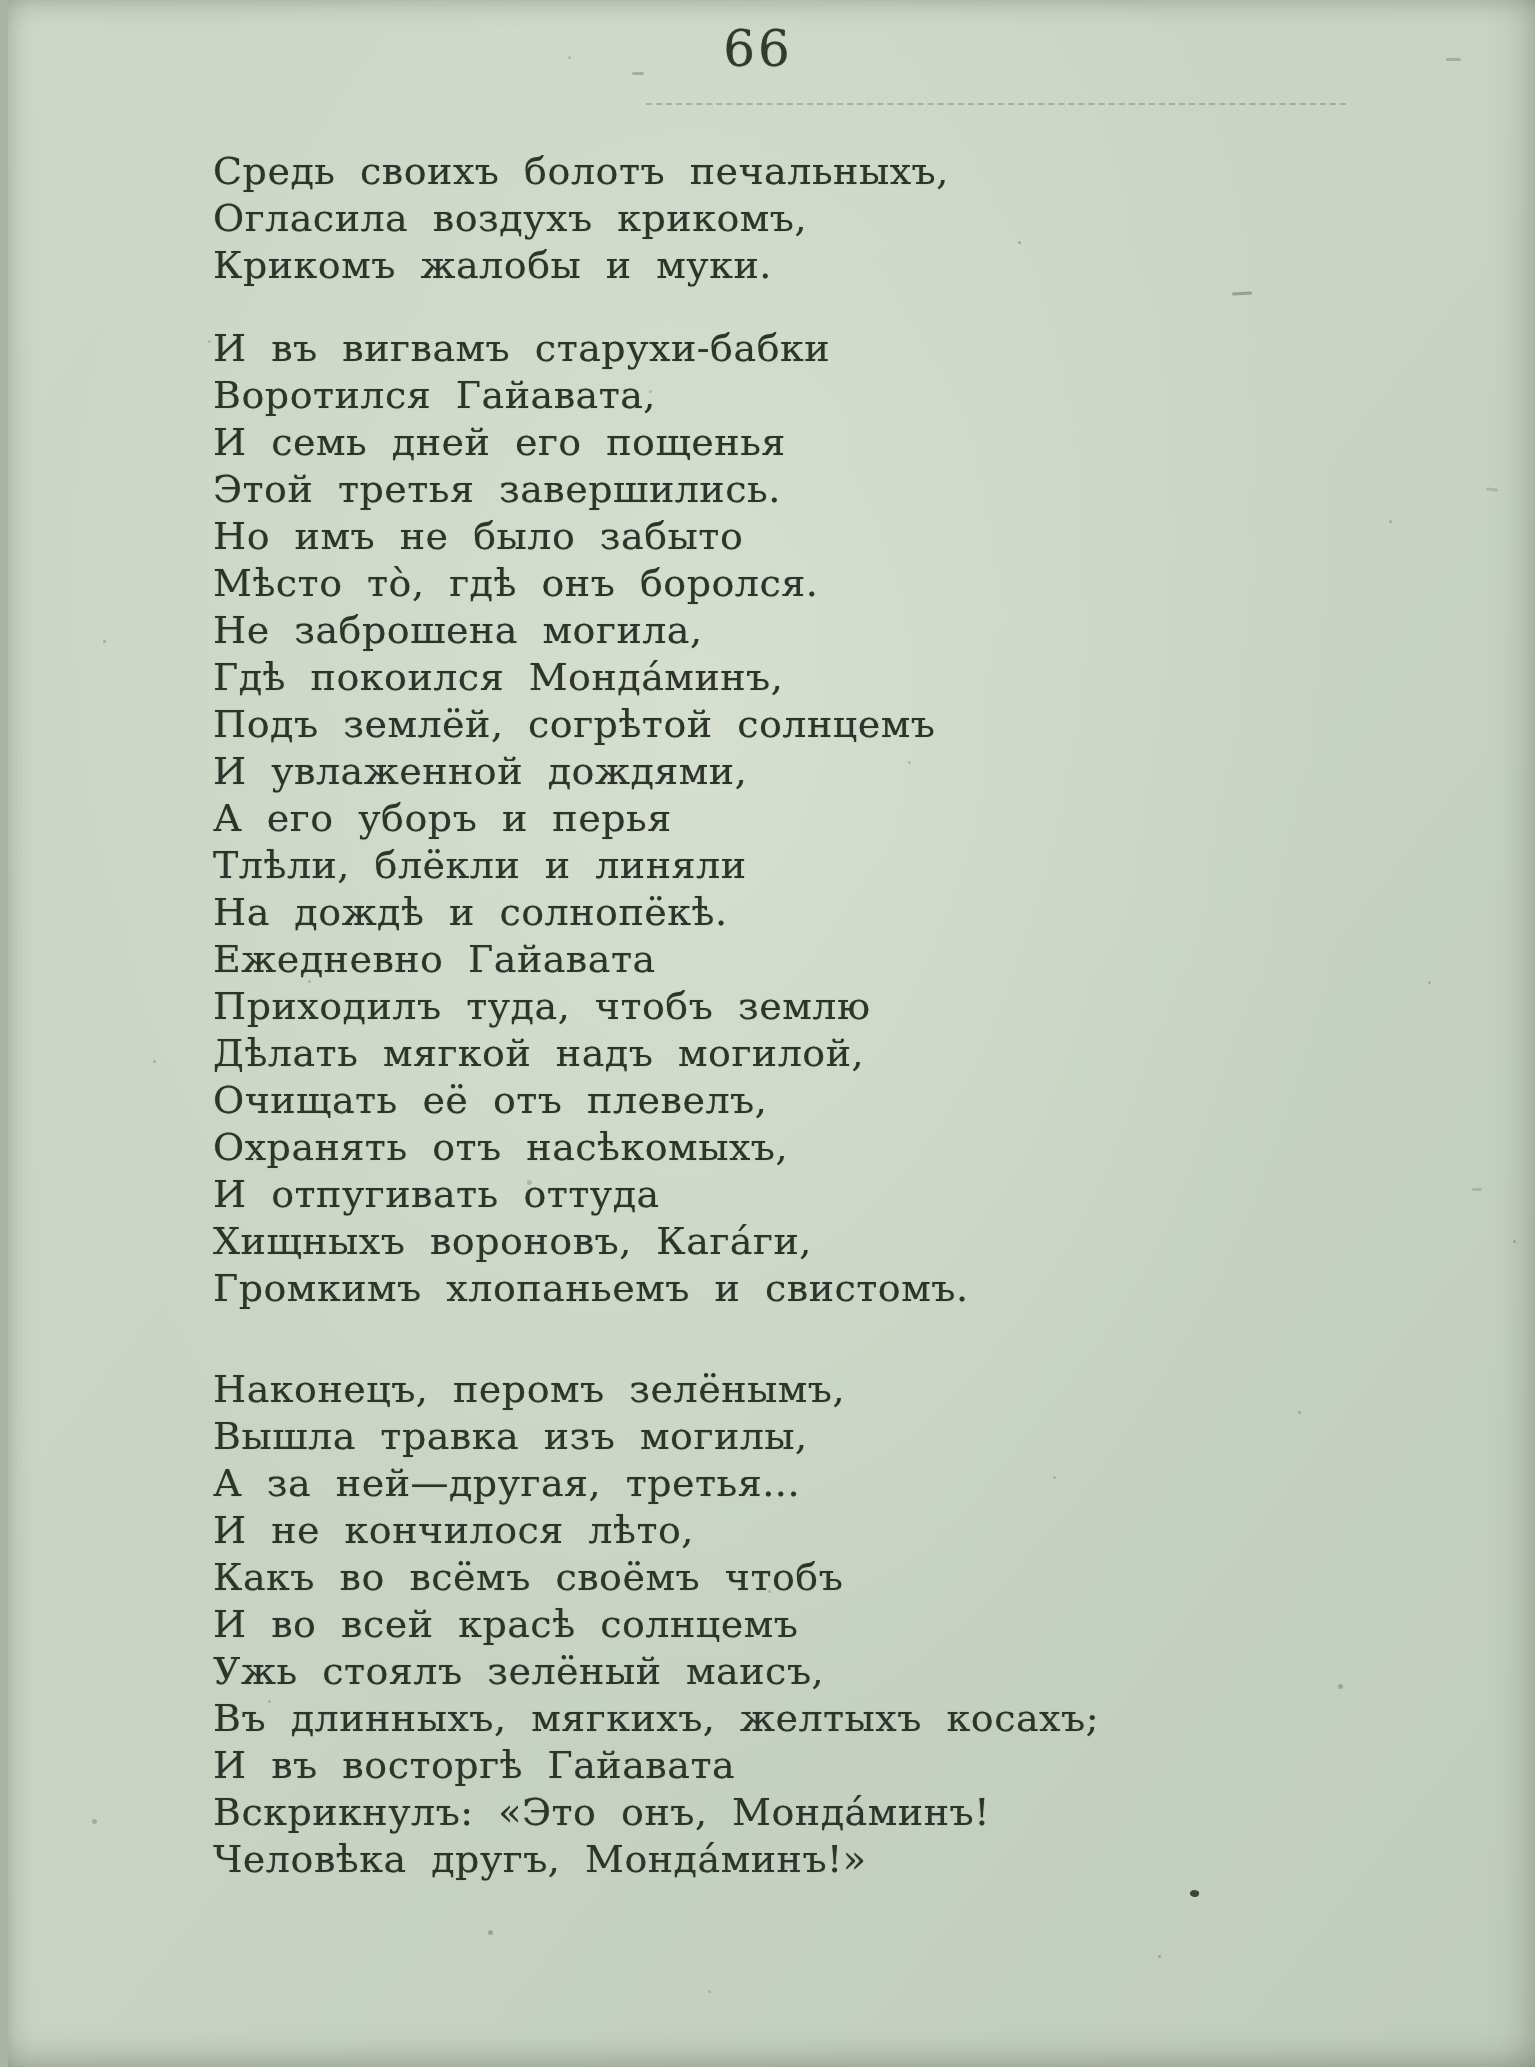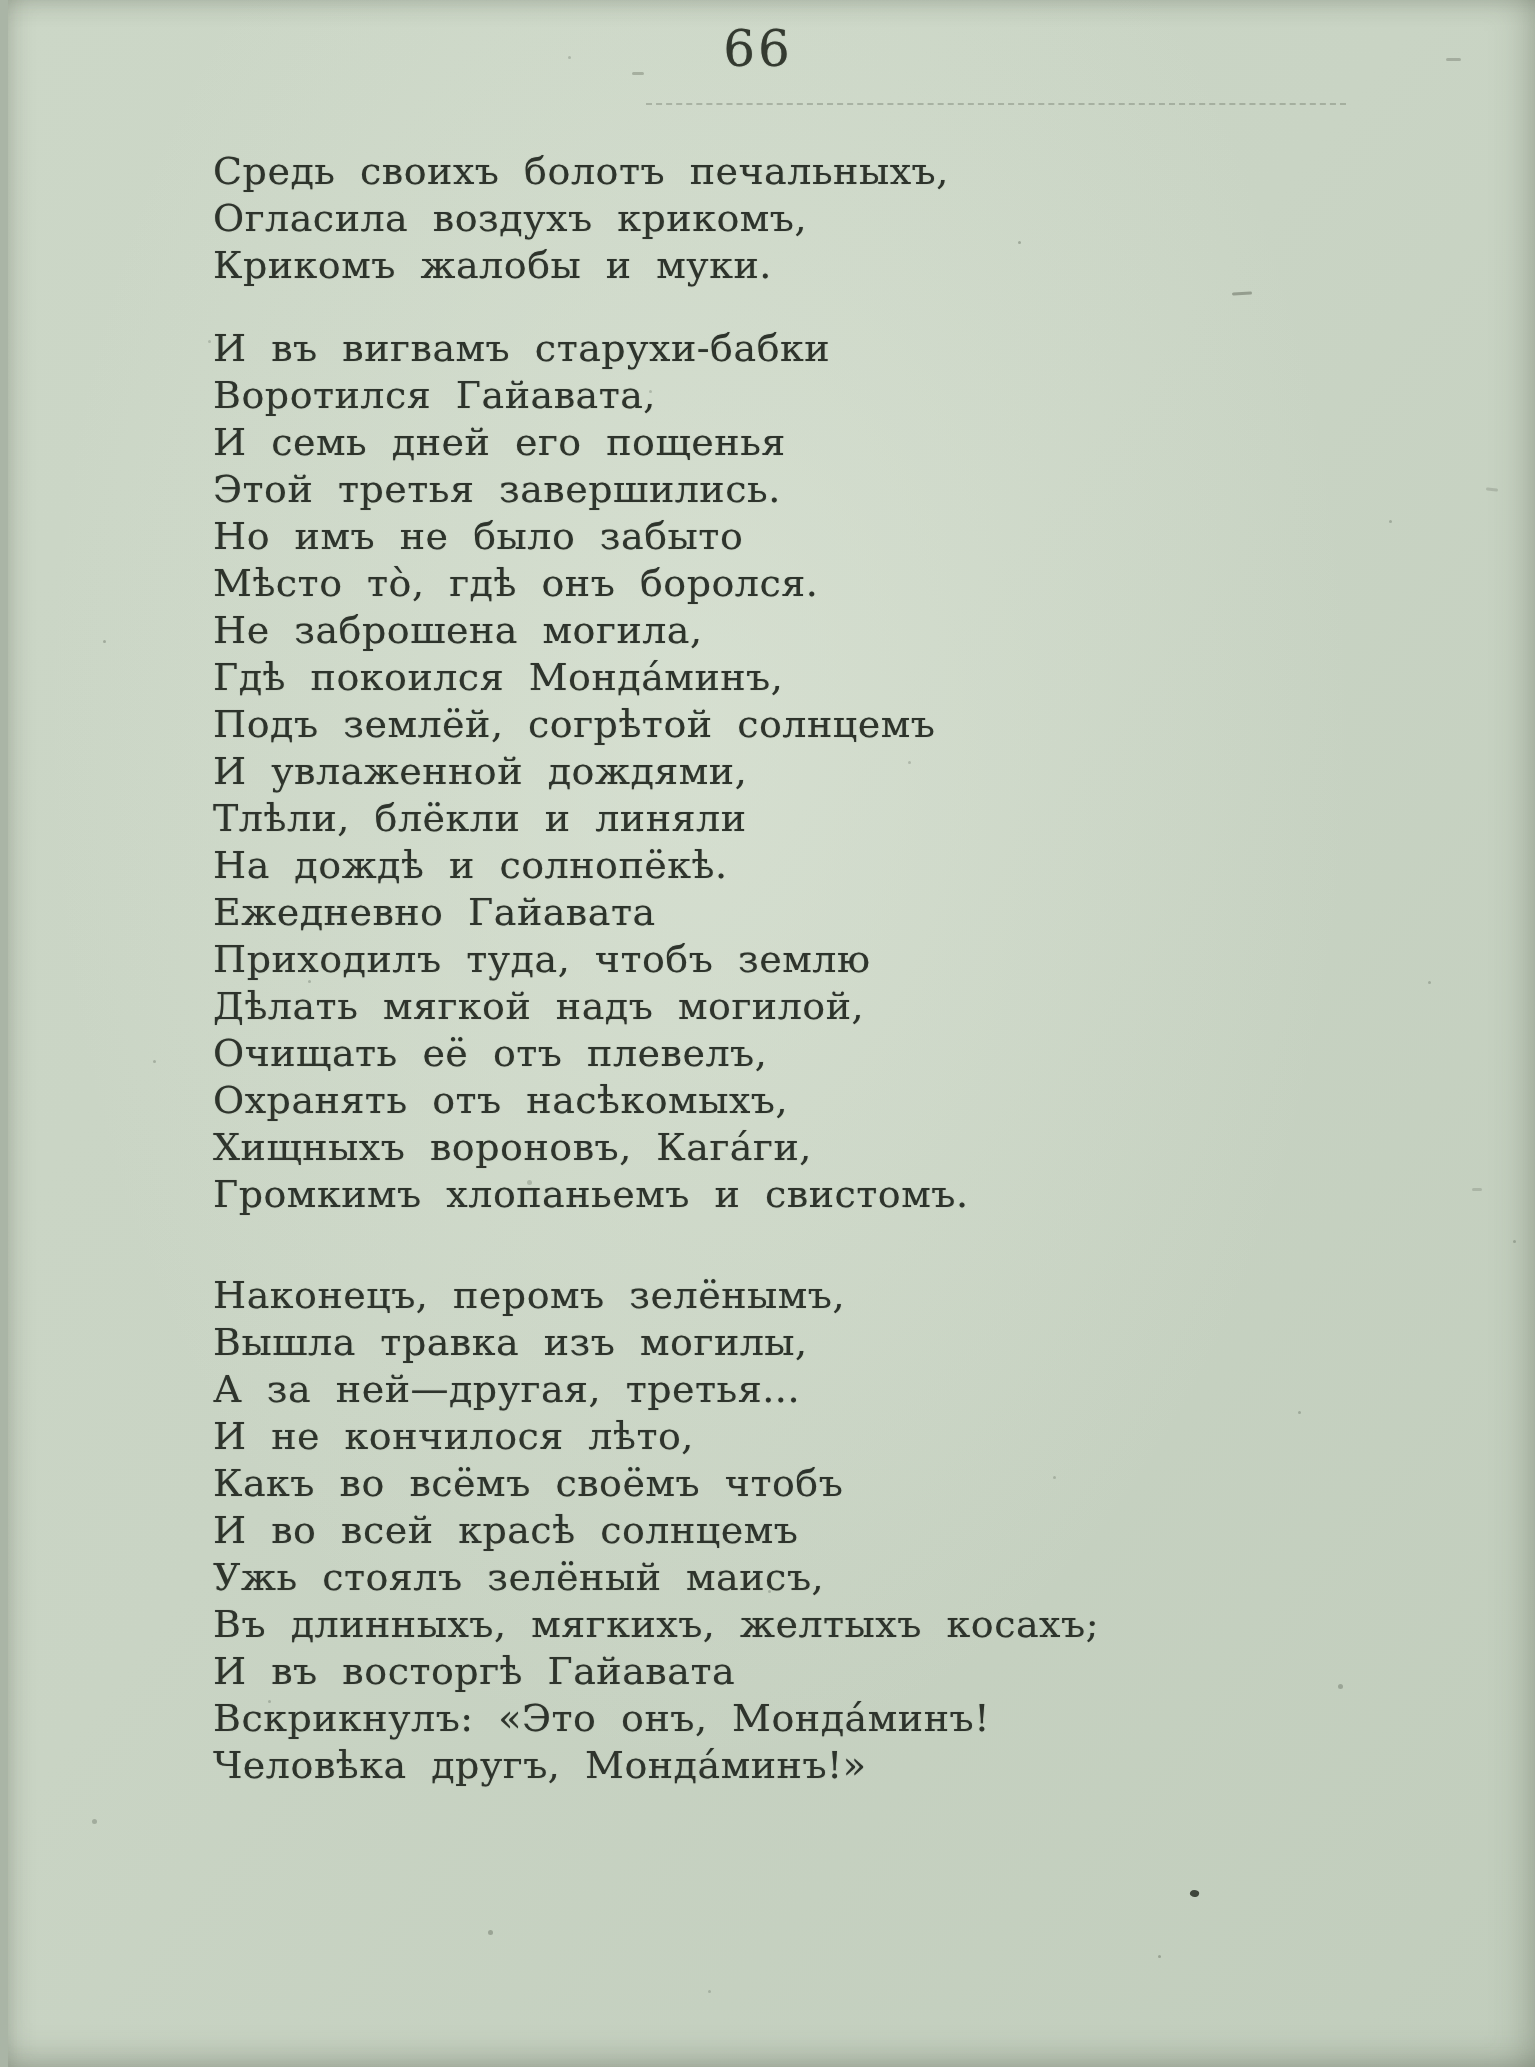--- a/index.html
+++ b/index.html
@@ -141,27 +141,29 @@
       <div class="line">И въ вигвамъ старухи-бабки</div>
       <div class="line">Воротился Гайавата,</div>
       <div class="line">И семь дней его пощенья</div>
       <div class="line">Этой третья завершились.</div>
       <div class="line">Но имъ не было забыто</div>
       <div class="line">Мѣсто то̀, гдѣ онъ боролся.</div>
       <div class="line">Не заброшена могила,</div>
       <div class="line">Гдѣ покоился Монда́минъ,</div>
       <div class="line">Подъ землёй, согрѣтой солнцемъ</div>
       <div class="line">И увлаженной дождями,</div>
+      <div class="line">А его уборъ и перья</div>
       <div class="line">Тлѣли, блёкли и линяли</div>
       <div class="line">На дождѣ и солнопёкѣ.</div>
       <div class="line">Ежедневно Гайавата</div>
       <div class="line">Приходилъ туда, чтобъ землю</div>
       <div class="line">Дѣлать мягкой надъ могилой,</div>
       <div class="line">Очищать её отъ плевелъ,</div>
       <div class="line">Охранять отъ насѣкомыхъ,</div>
+      <div class="line">И отпугивать оттуда</div>
       <div class="line">Хищныхъ вороновъ, Кага́ги,</div>
       <div class="line">Громкимъ хлопаньемъ и свистомъ.</div>
     </div>
 
     <div class="stanza">
       <div class="line">Наконецъ, перомъ зелёнымъ,</div>
       <div class="line">Вышла травка изъ могилы,</div>
       <div class="line">А за ней—другая, третья...</div>
       <div class="line">И не кончилося лѣто,</div>
       <div class="line">Какъ во всёмъ своёмъ чтобъ</div>

